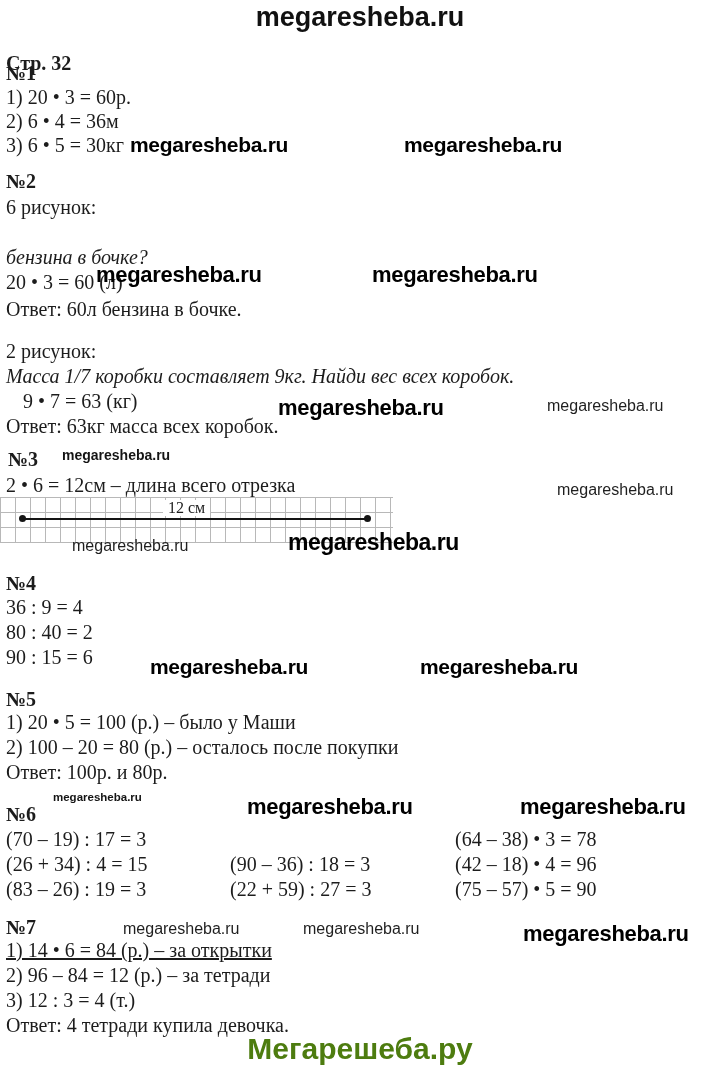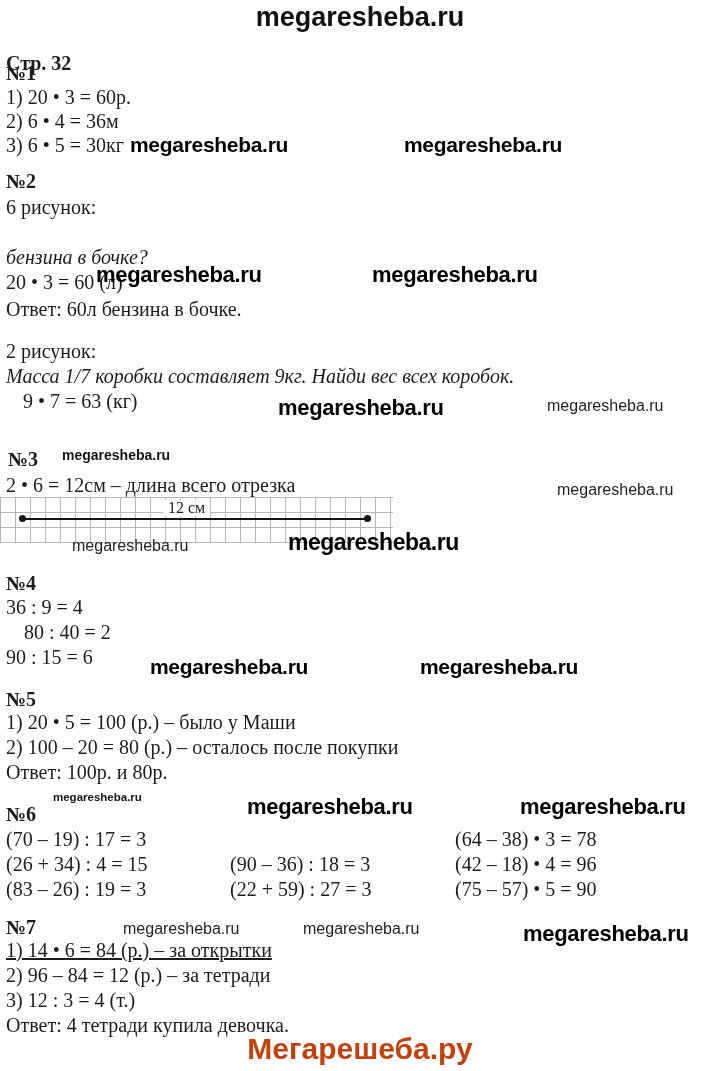--- a/index.html
+++ b/index.html
@@ -9,21 +9,21 @@
   }
   .t { position:absolute; white-space:nowrap; font-size:20px; line-height:23px; }
   .b { font-weight:bold; }
   .i { font-style:italic; }
   .site-title {
     position:absolute; top:2px; left:0; width:100%; text-align:center;
     font-family:"Liberation Sans", sans-serif; font-weight:bold; font-size:27px; color:#111;
   }
   .footer-brand {
     position:absolute; top:1032px; left:0; width:100%; text-align:center;
-    font-family:"Liberation Sans", sans-serif; font-weight:bold; font-size:30px; color:#c2410c;
+    font-family:"Liberation Sans", sans-serif; font-weight:bold; font-size:30px; color:#4d7c0f;
   }
   .wm {
     position:absolute; white-space:nowrap; color:#000;
     font-family:"Liberation Sans", sans-serif; font-weight:700;
   }
   .wm21 { font-size:21px; letter-spacing:-0.3px; }
   .wm22 { font-size:22px; letter-spacing:-0.3px; }
   .wm23 { font-size:23px; letter-spacing:-0.5px; }
   .wm-sm { font-weight:400; font-size:16px; color:#1f1f1f; letter-spacing:0; }
   .wm-md { font-weight:700; font-size:14px; color:#141414; }
@@ -57,35 +57,36 @@
   <div class="t" style="left:6px;top:134px;">3) 6 • 5 = 30кг</div>
 
   <div class="t b" style="left:6px;top:170px;">№2</div>
   <div class="t" style="left:6px;top:196px;">6 рисунок:</div>
   <div class="t i" style="left:6px;top:246px;">бензина в бочке?</div>
   <div class="t" style="left:6px;top:271px;">20 • 3 = 60 (л)</div>
   <div class="t" style="left:6px;top:298px;">Ответ: 60л бензина в бочке.</div>
   <div class="t" style="left:6px;top:340px;">2 рисунок:</div>
   <div class="t i" style="left:6px;top:365px;">Масса 1/7 коробки составляет 9кг. Найди вес всех коробок.</div>
   <div class="t" style="left:6px;top:390px;margin-left:17px;">9 • 7 = 63 (кг)</div>
+  <div class="t" style="left:6px;top:415px;">Ответ: 63кг масса всех коробок.</div>
 
   <div class="t b" style="left:8px;top:448px;">№3</div>
   <div class="t" style="left:6px;top:474px;">2 • 6 = 12см – длина всего отрезка</div>
 
   <div class="grid">
     <div class="segment">
       <span class="dot dot-l"></span>
       <span class="dot dot-r"></span>
     </div>
     <span class="seg-label">12 см</span>
   </div>
 
   <div class="t b" style="left:6px;top:572px;">№4</div>
   <div class="t" style="left:6px;top:596px;">36 : 9 = 4</div>
-  <div class="t" style="left:6px;top:621px;margin-left:18px;">80 : 40 = 2</div>
+  <div class="t" style="left:6px;top:621px;">80 : 40 = 2</div>
   <div class="t" style="left:6px;top:646px;">90 : 15 = 6</div>
 
   <div class="t b" style="left:6px;top:688px;">№5</div>
   <div class="t" style="left:6px;top:711px;">1) 20 • 5 = 100 (р.) – было у Маши</div>
   <div class="t" style="left:6px;top:736px;">2) 100 – 20 = 80 (р.) – осталось после покупки</div>
   <div class="t" style="left:6px;top:761px;">Ответ: 100р. и 80р.</div>
 
   <div class="t b" style="left:6px;top:803px;">№6</div>
   <div class="t" style="left:6px;top:828px;">(70 – 19) : 17 = 3</div>
   <div class="t" style="left:6px;top:853px;">(26 + 34) : 4 = 15</div>

